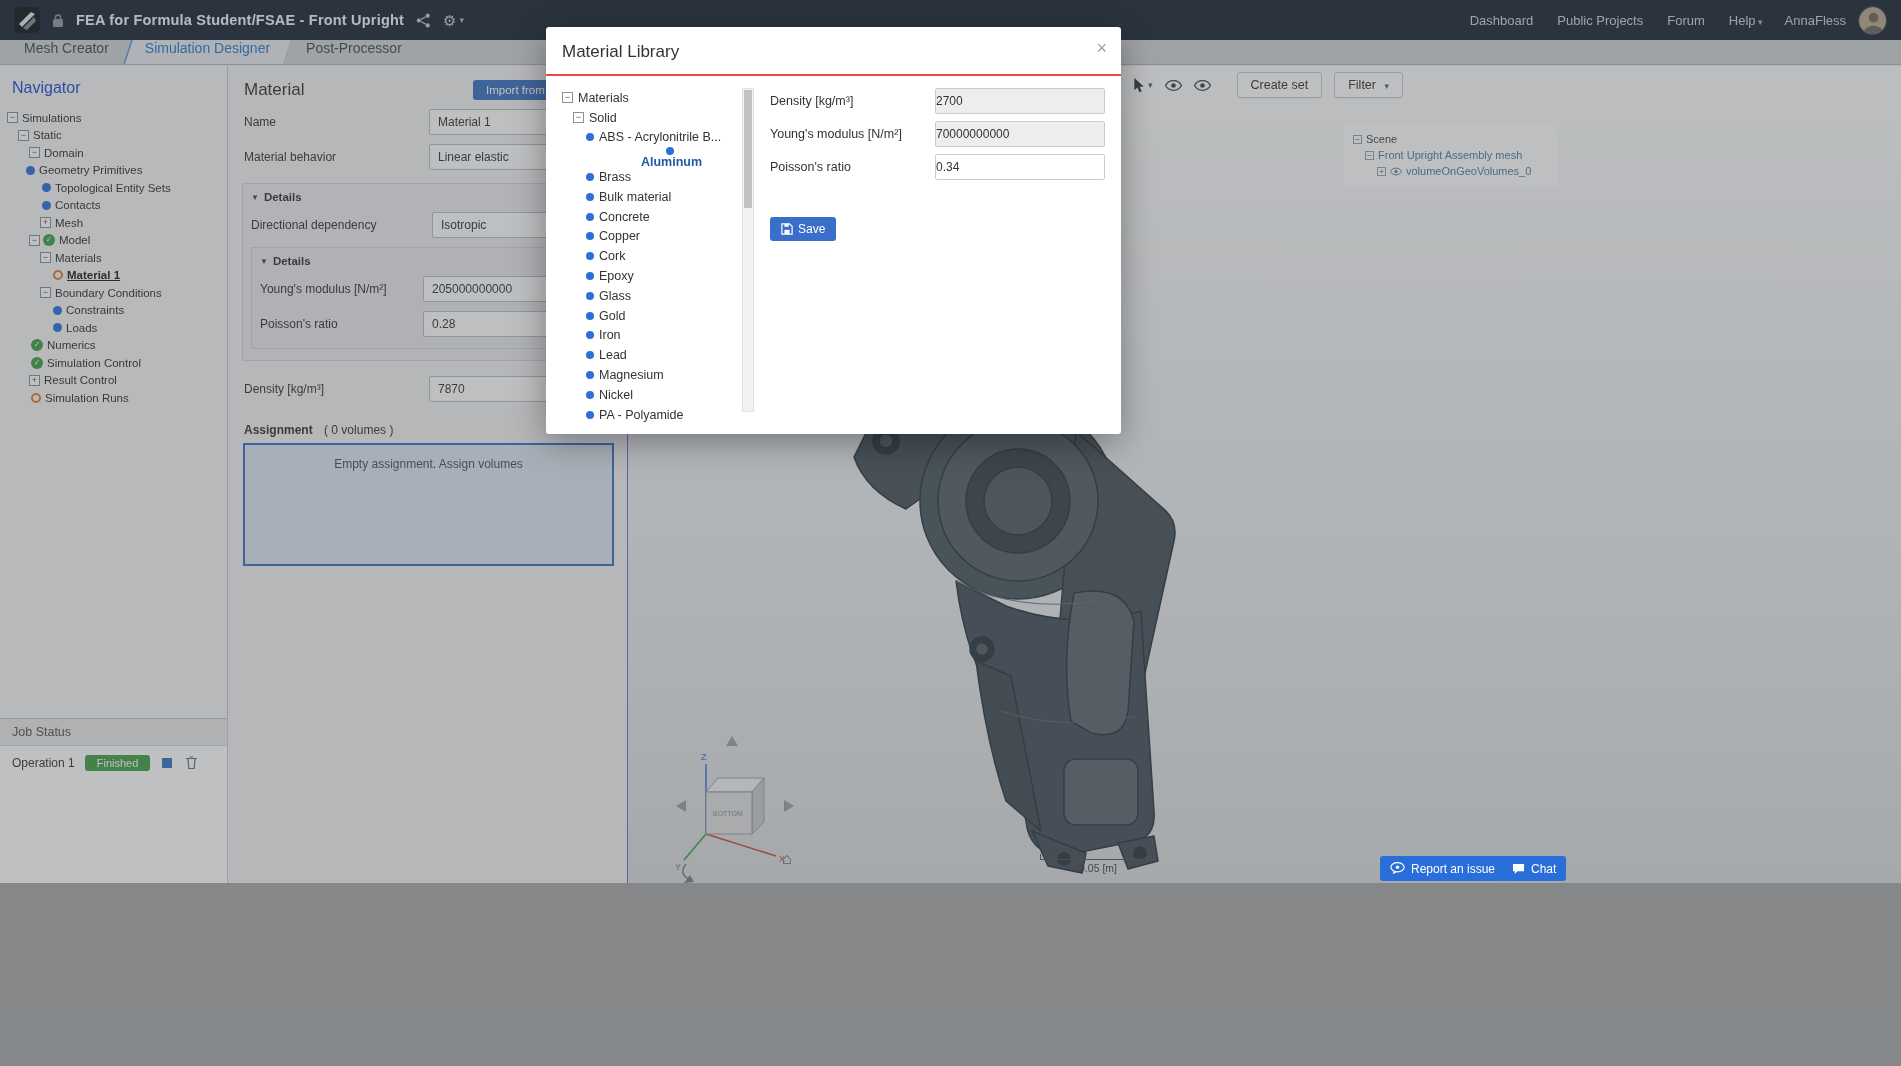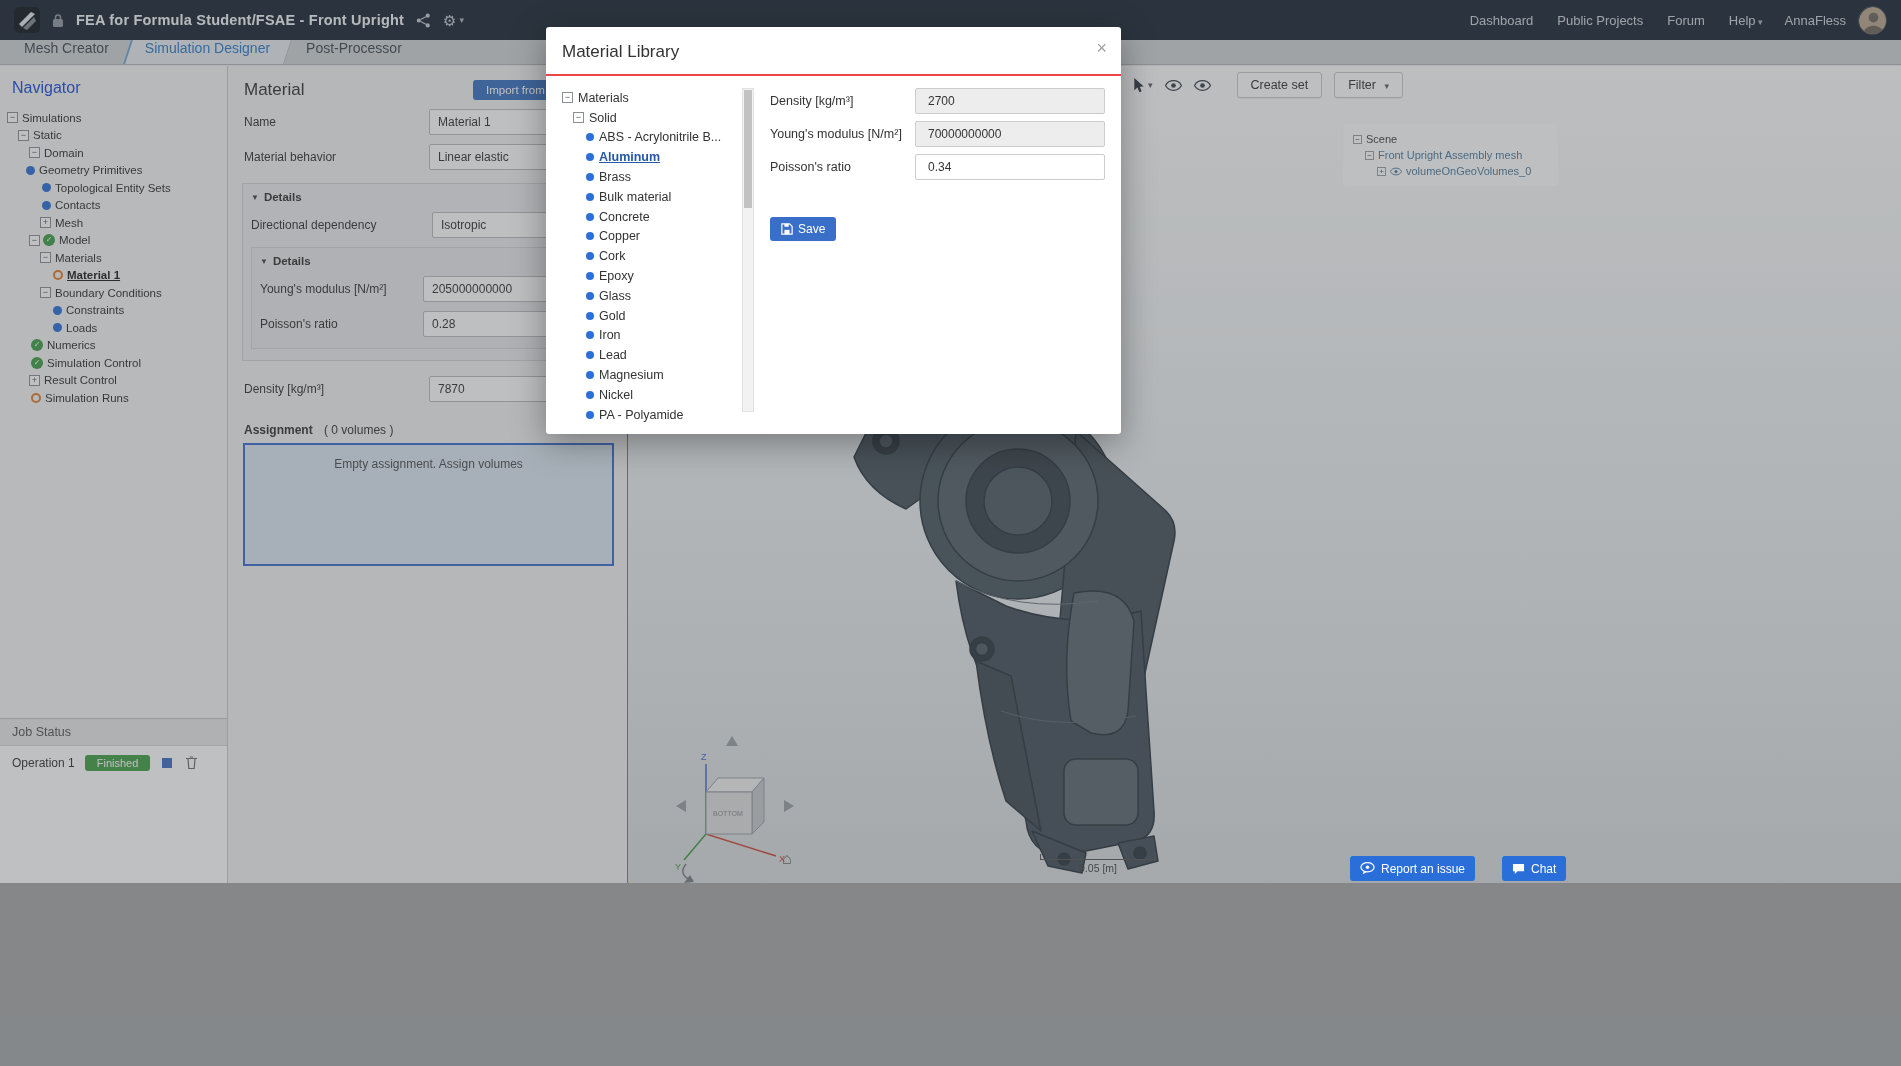--- a/index.html
+++ b/index.html
@@ -101,27 +101,27 @@
   .mtree-wrap{width:192px;position:relative;flex:none}
   .mrow{display:flex;align-items:center;height:19.8px;font-size:12.5px;color:#333;cursor:pointer;white-space:nowrap;overflow:hidden}
   .mrow .mlbl{margin-left:5px}
   .mrow.msel .mlbl{color:#2558a7;font-weight:bold;text-decoration:underline}
   .mrow .dot{width:8px;height:8px}
   .mscroll{position:absolute;right:0;top:0;bottom:2px;width:12px;background:#f2f2f2;border:1px solid #e2e2e2;cursor:pointer}
   .mthumb{position:absolute;top:1px;left:1px;right:1px;height:118px;background:#c2c2c2}
   .mright{flex:1;padding-left:16px}
   .mfield-row{display:flex;align-items:center;margin-bottom:7px}
   .mlabel{flex:1;font-size:12.5px;color:#333;padding-right:8px}
-  .minput{width:190px;height:26px;border:1px solid #ccc;border-radius:2px;padding:0 12px;font-size:12px;color:#333;background:#fff;font-family:inherit;flex:none}
+  .minput{width:170px;height:26px;border:1px solid #ccc;border-radius:2px;padding:0 0;font-size:12px;color:#333;background:#fff;font-family:inherit;flex:none}
   .minput.dis{background:#ededed}
   .save-btn{margin-top:30px;display:inline-flex;align-items:center;gap:5px;background:#3a6fc9;color:#fff;border:none;border-radius:3px;padding:5px 11px;font-size:12px;cursor:pointer;font-family:inherit}
 
   
   .float-btn{position:absolute;top:856px;height:25px;display:flex;align-items:center;gap:6px;background:#2a6fd9;color:#fff;border:none;border-radius:3px;padding:0 10px;font-size:12px;cursor:pointer;z-index:70;font-family:inherit}
-  #report-btn{left:1350px}
+  #report-btn{left:1380px}
   #chat-btn{left:1502px}
 </style>
 </head>
 <body>
 
 <div class="app">
 
   <header class="topbar">
     <div class="tb-left">
       <span class="logo">
@@ -459,21 +459,21 @@
             <span class="mlbl">Materials</span>
           </div>
           <div class="mrow" style="padding-left: 11px;">
             <span class="toggle">−</span>
             <span class="mlbl">Solid</span>
           </div>
           <div class="mrow" style="padding-left: 22px;">
             <span class="dot"></span>
             <span class="mlbl">ABS - Acrylonitrile B...</span>
           </div>
-          <div class="mrow msel" style="padding-left: 22px;">
+          <div class="mrow msel" style="padding-left: 22px; flex-direction: column;">
             <span class="dot"></span>
             <span class="mlbl">Aluminum</span>
           </div>
           <div class="mrow" style="padding-left: 22px;">
             <span class="dot"></span>
             <span class="mlbl">Brass</span>
           </div>
           <div class="mrow" style="padding-left: 22px;">
             <span class="dot"></span>
             <span class="mlbl">Bulk material</span>

